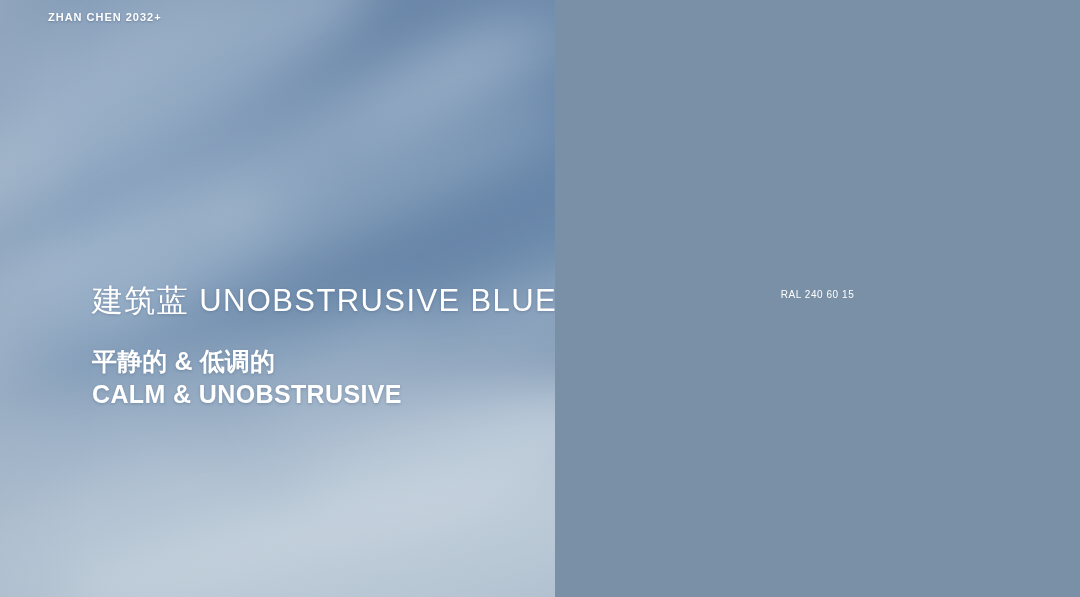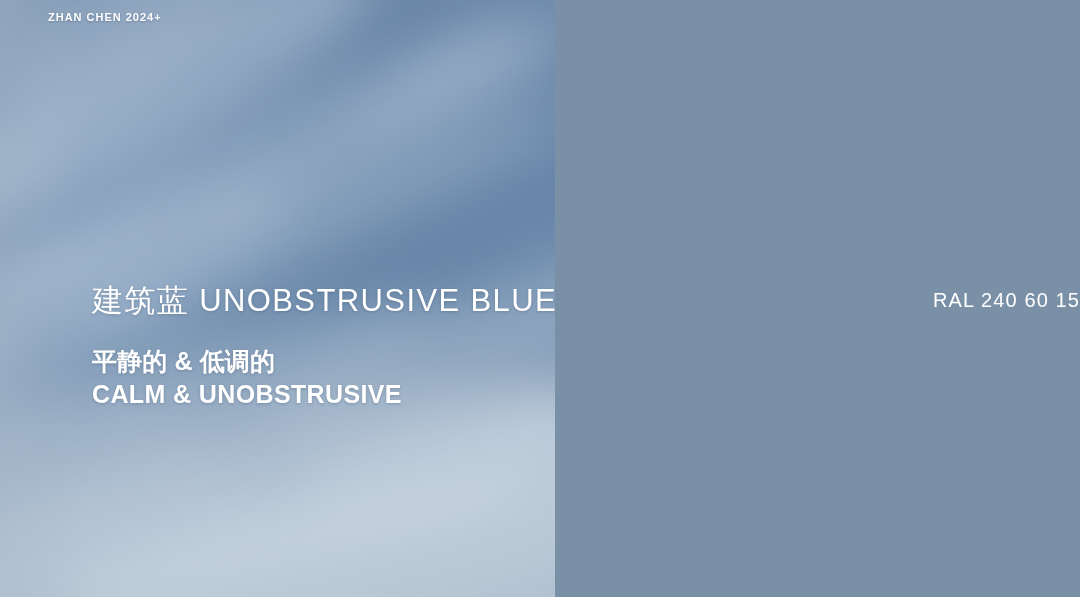--- a/index.html
+++ b/index.html
@@ -118,22 +118,22 @@
   #swatch-panel {
     position:relative;
     width:525px;
     height:597px;
     background:#7a90a7;
   }
   #swatch-code {
     position:absolute;
     left:0; right:0;
     top:289px;
-    text-align:right;
-    font-size:20px;
+    text-align:center;
+    font-size:10px;
     font-weight:400;
     letter-spacing:.055em;
     color:#ffffff;
     white-space:nowrap;
   }
 </style>
 </head>
 <body>
 
 <div id="slide">
@@ -150,21 +150,21 @@
     <div class="cloud c8"></div>
     <div class="cloud c9"></div>
     <div class="cloud c11"></div>
     <div class="cloud c6"></div>
     <div class="cloud c7"></div>
 
     <div class="haze-bottom"></div>
     <div class="haze-left"></div>
     <div class="vignette"></div>
 
-    <div id="logo">ZHAN CHEN 2024+</div>
+    <div id="logo">ZHAN CHEN 2032+</div>
 
     <div id="headline-block">
       <div id="title">建筑蓝 UNOBSTRUSIVE BLUE</div>
       <div id="subtitle">
         <div id="subtitle-cn">平静的 &amp; 低调的</div>
         <div id="subtitle-en">CALM &amp; UNOBSTRUSIVE</div>
       </div>
     </div>
   </div>
 

